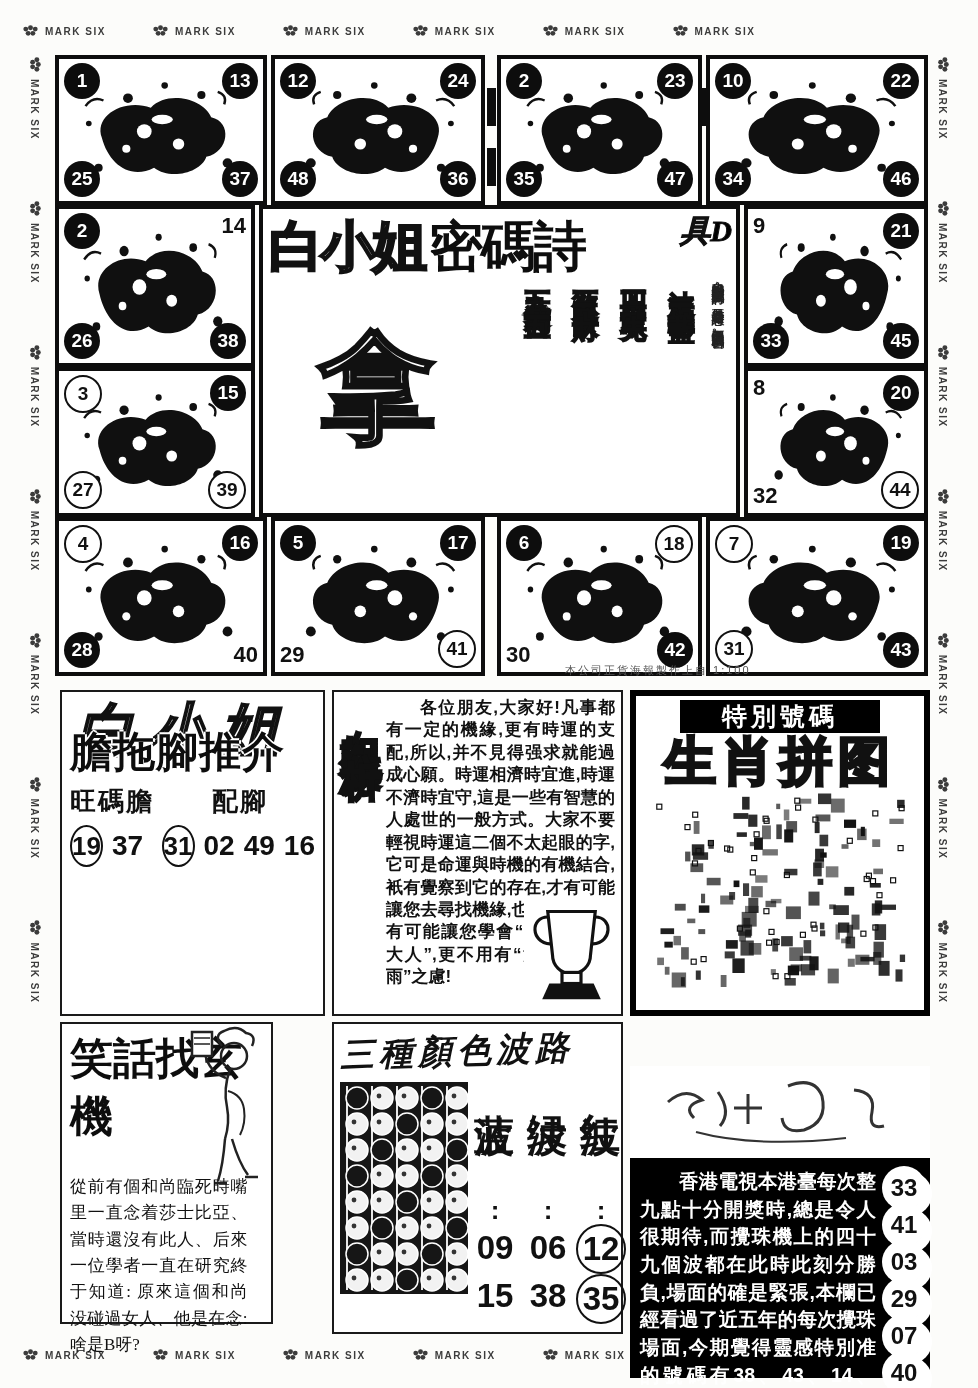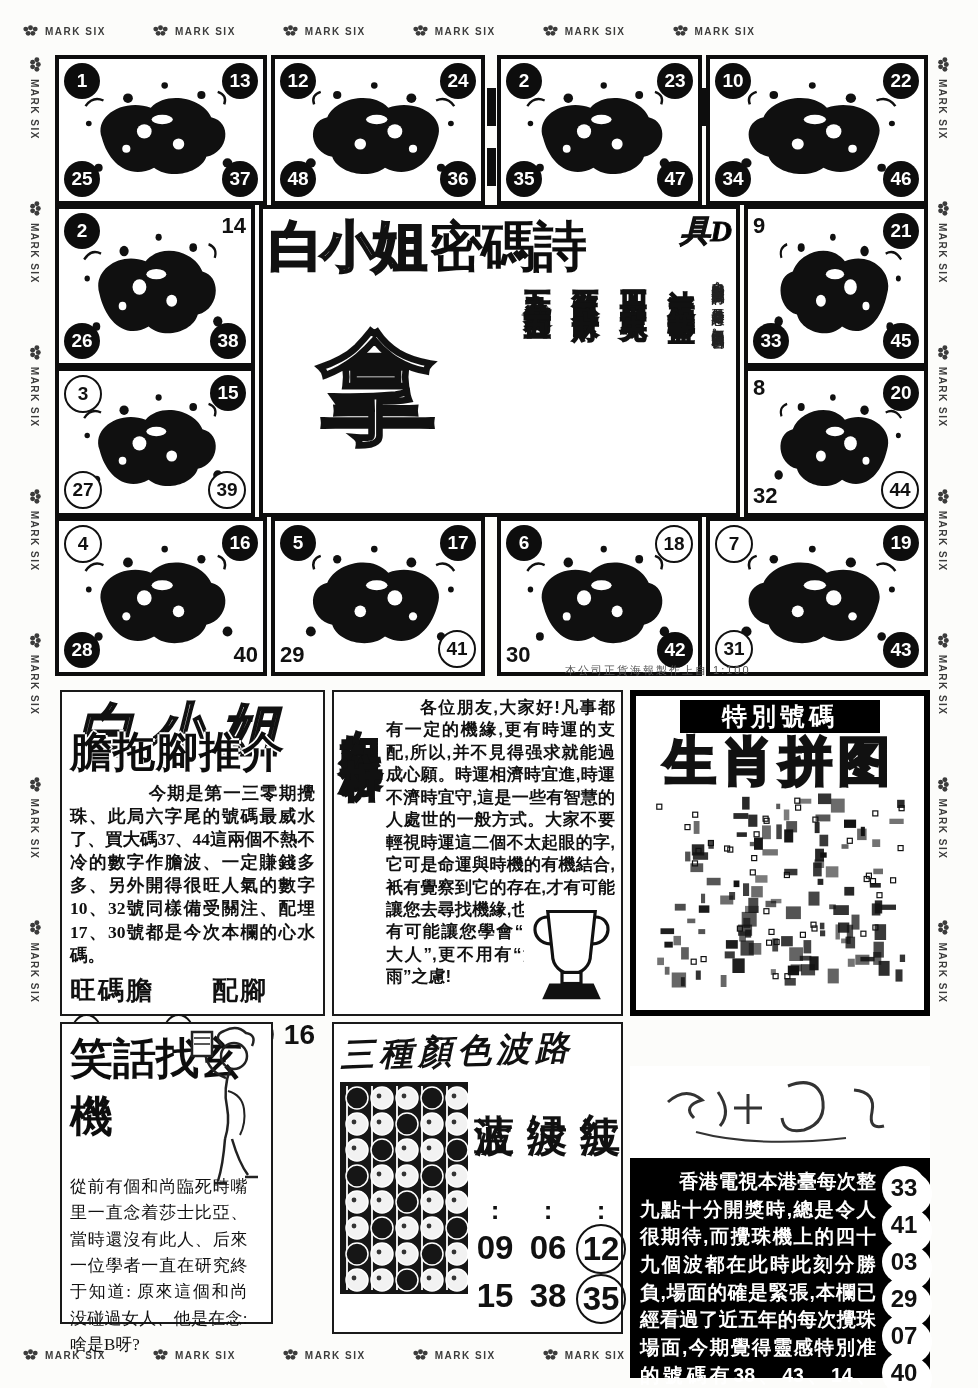--- a/index.html
+++ b/index.html
@@ -433,21 +433,20 @@
         <div class="pcol">九在一邊剩吉五</div>
       </div>
   </div>
   <div class="grid-caption">本公司正貨海報製作上自 1:100</div>
 
   <div class="col tips">
     <div class="tips-header">
       <div class="tips-bg">白小姐</div>
       <div class="tips-fg">膽拖腳推介</div>
     </div>
-    <div class="tips-body">今期是第一三零期攪珠、此局六字尾的號碼最威水了、買大碼37、44這兩個不熱不冷的數字作膽波、一定賺錢多多、另外開得很旺人氣的數字10、32號同樣備受關注、配埋17、30號都是今次本欄的心水碼。</div>
     <div class="tips-labels">
       <span>旺碼膽</span>
       <span>配腳</span>
     </div>
     <div class="tips-nums" id="tips-nums">
         <span class="num circ">19</span>
         <span class="num">37</span>
         <span style="width: 8px;"></span>
         <span class="num circ">31</span>
         <span class="num">02</span>

